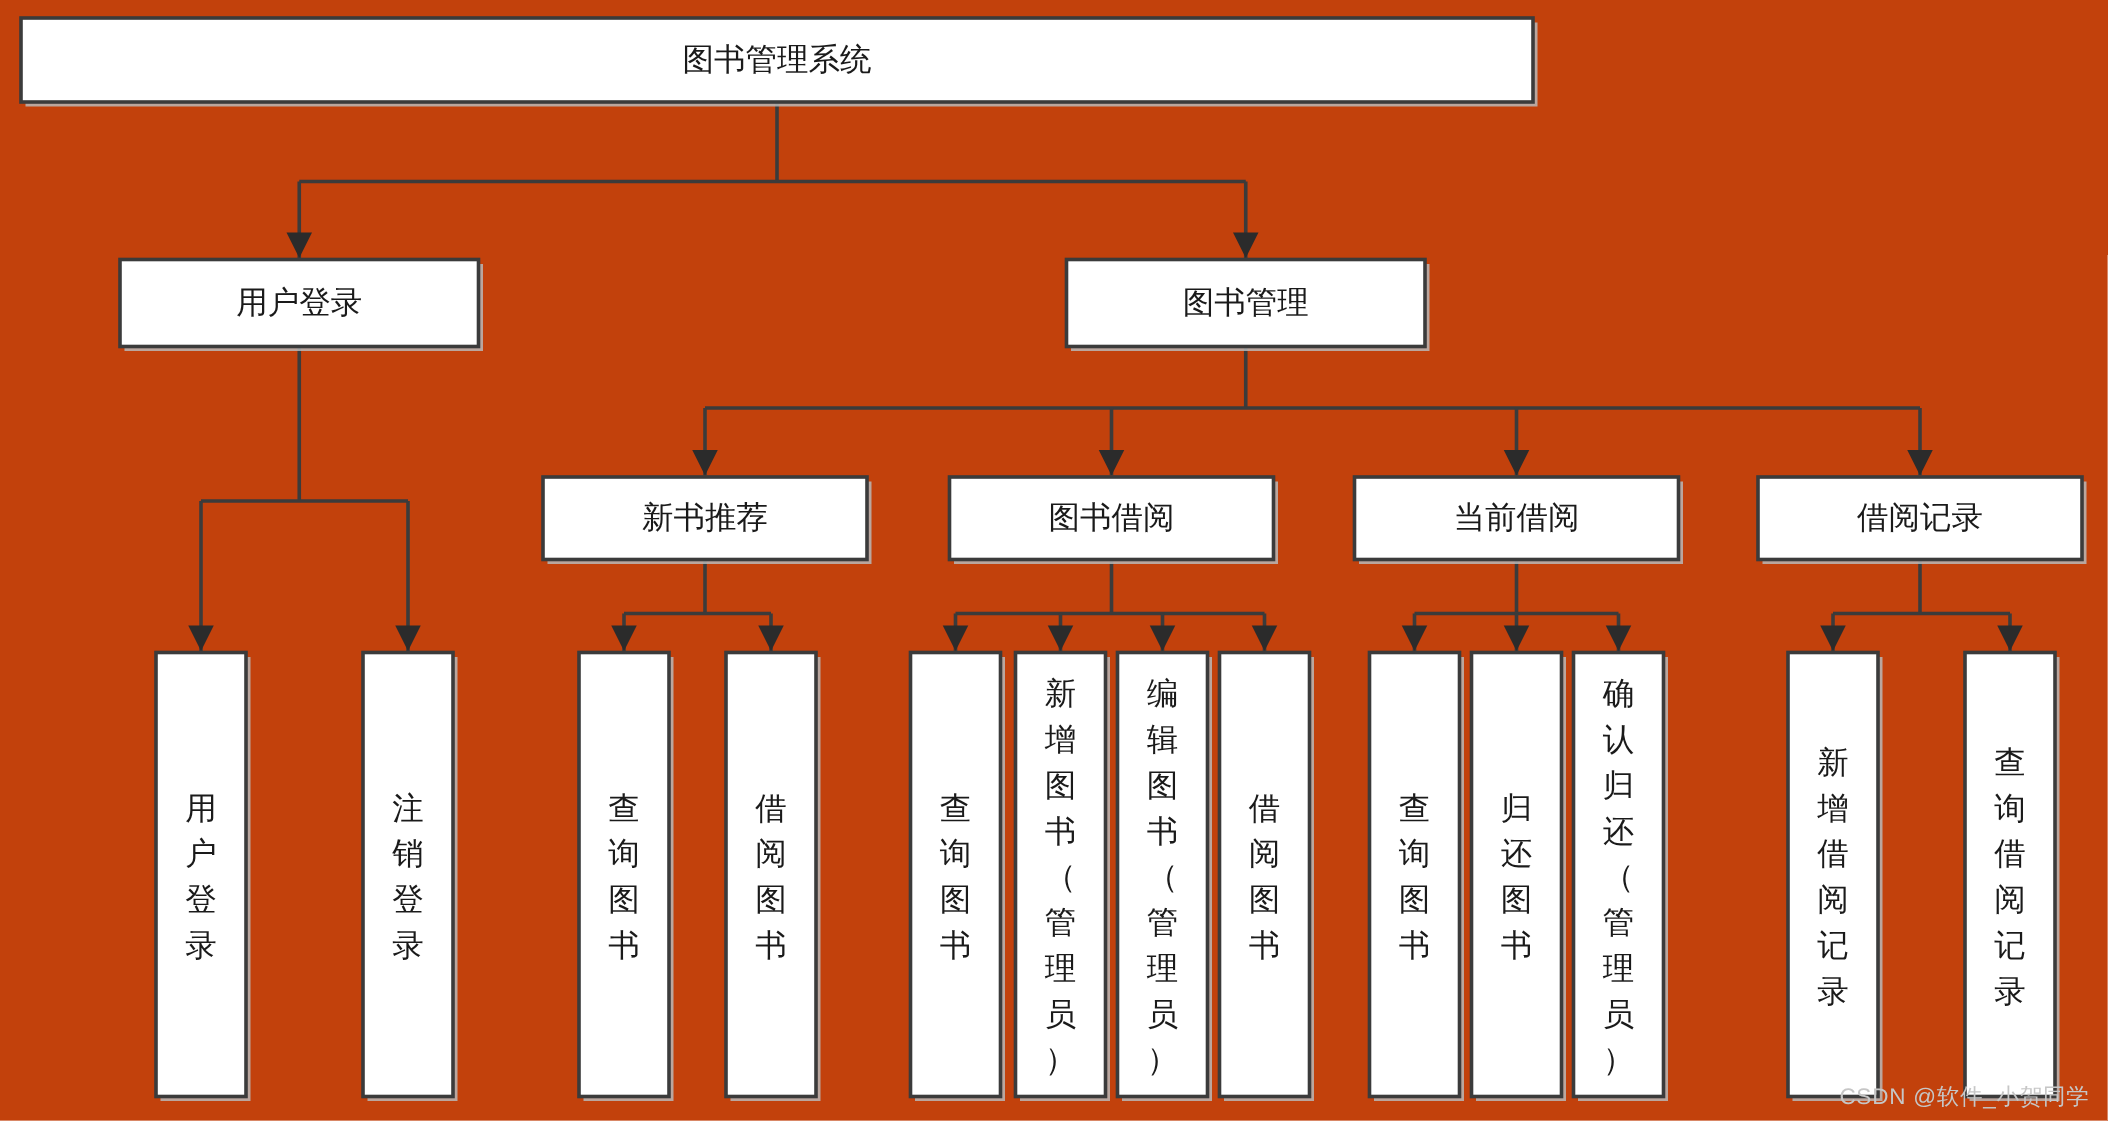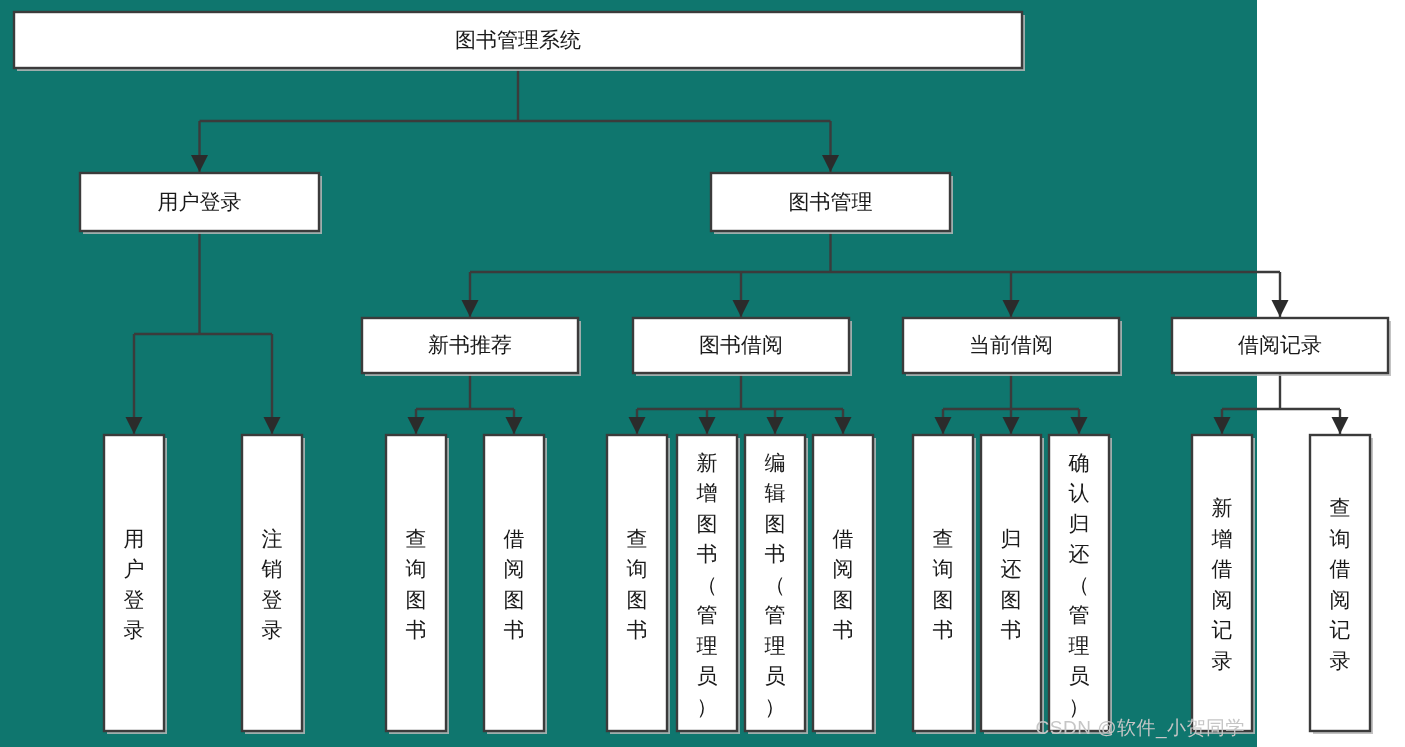--- a/index.html
+++ b/index.html
@@ -8,23 +8,23 @@
     background: #ffffff;
   }
   body {
     width: 1405px;
     height: 747px;
     font-family: "Liberation Sans", "DejaVu Sans", sans-serif;
     overflow: hidden;
   }
   #diagram-root {
     position: relative;
-    width: 1257px;
+    width: 1405px;
     height: 747px;
-    background: #0f766e;
+    background: #c2410c;
   }
   svg#tree-svg {
     position: absolute;
     top: 0;
     left: 0;
     width: 1405px;
     height: 747px;
     display: block;
   }
   .node-box {
@@ -55,21 +55,21 @@
     fill: none;
   }
   .arrow-head {
     fill: #2b2b2b;
   }
   .watermark {
     position: absolute;
     right: 12px;
     bottom: 6px;
     font-family: "Liberation Sans", "DejaVu Sans", sans-serif;
-    font-size: 19px;
+    font-size: 15px;
     color: #c6c6c6;
     letter-spacing: 0.5px;
     white-space: nowrap;
     pointer-events: none;
   }
 </style>
 </head>
 <body>
 
 <div id="diagram-root">

